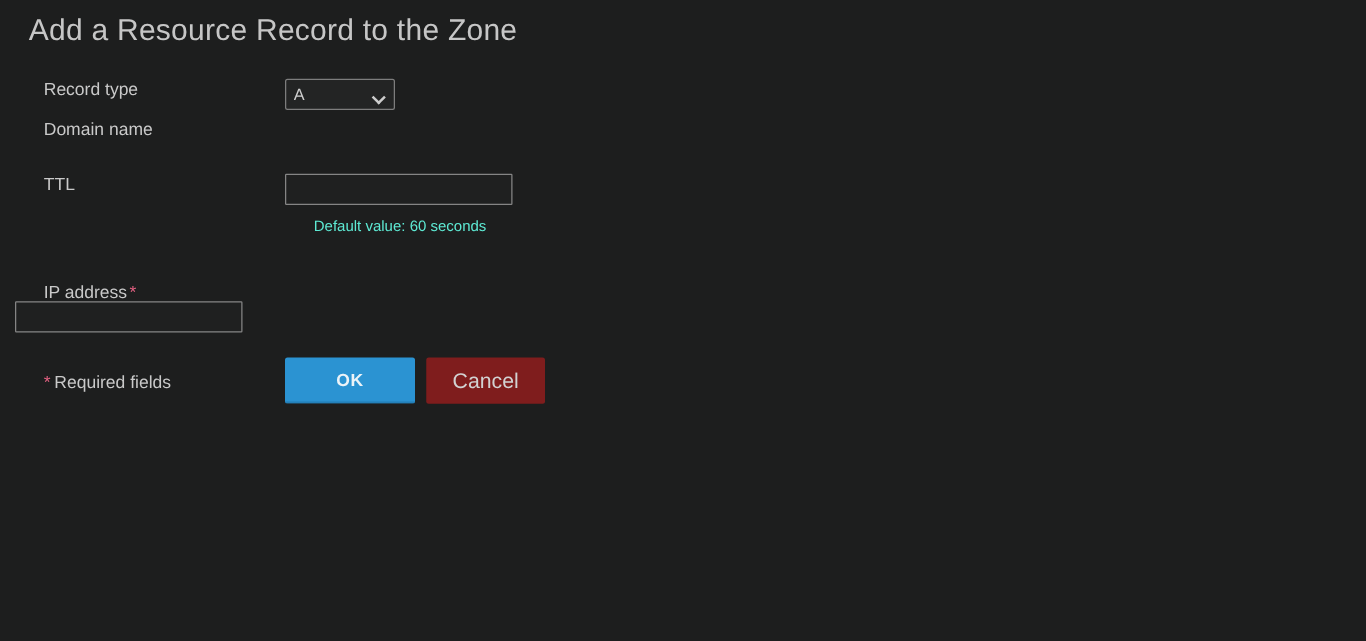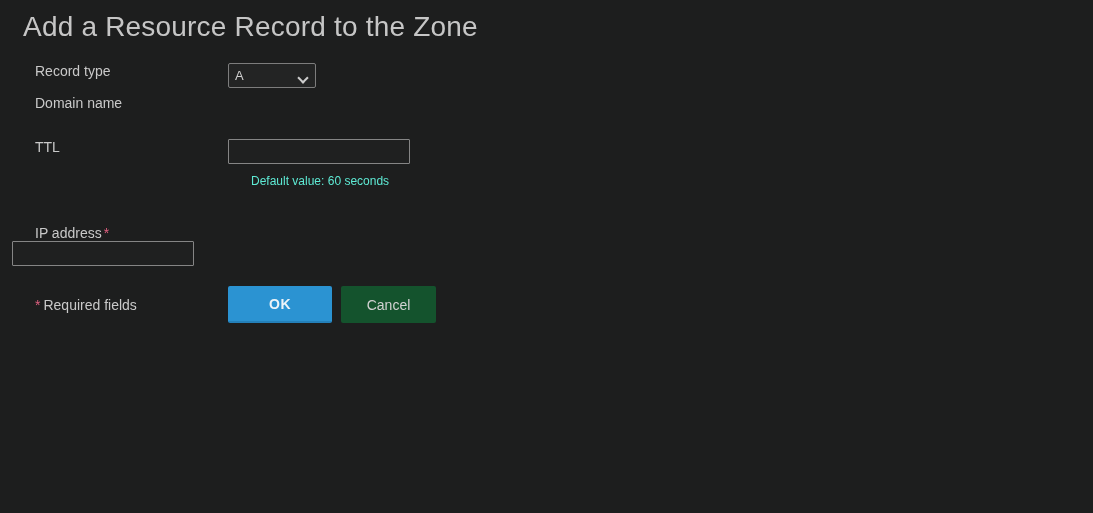--- a/index.html
+++ b/index.html
@@ -20,21 +20,21 @@
     width: 1093px;
     height: 513px;
     box-sizing: border-box;
     padding: 0;
   }
 
   .page-title {
     position: absolute;
     left: 23px;
     top: 11px;
-    font-size: 28px;
+    font-size: 24px;
     font-weight: 300;
     color: #c6c6c6;
     letter-spacing: 0.2px;
     white-space: nowrap;
     text-align: right;
   }
 
   .form {
     position: absolute;
     left: 12px;
@@ -178,23 +178,23 @@
     background: #2b93d2;
     border-bottom: 2px solid #2480b9;
     color: #ecf3f8;
     font-size: 14px;
     font-weight: bold;
     letter-spacing: 0.4px;
   }
   .btn-cancel {
     width: 95px;
     height: 37px;
-    background: #14532d;
+    background: #7f1d1d;
     color: #d2d2d2;
-    font-size: 14px;
+    font-size: 17px;
     margin-left: 9px;
   }
 </style>
 </head>
 <body>
 
 <div class="page">
 
   <div class="page-title">Add a Resource Record to the Zone</div>
 

